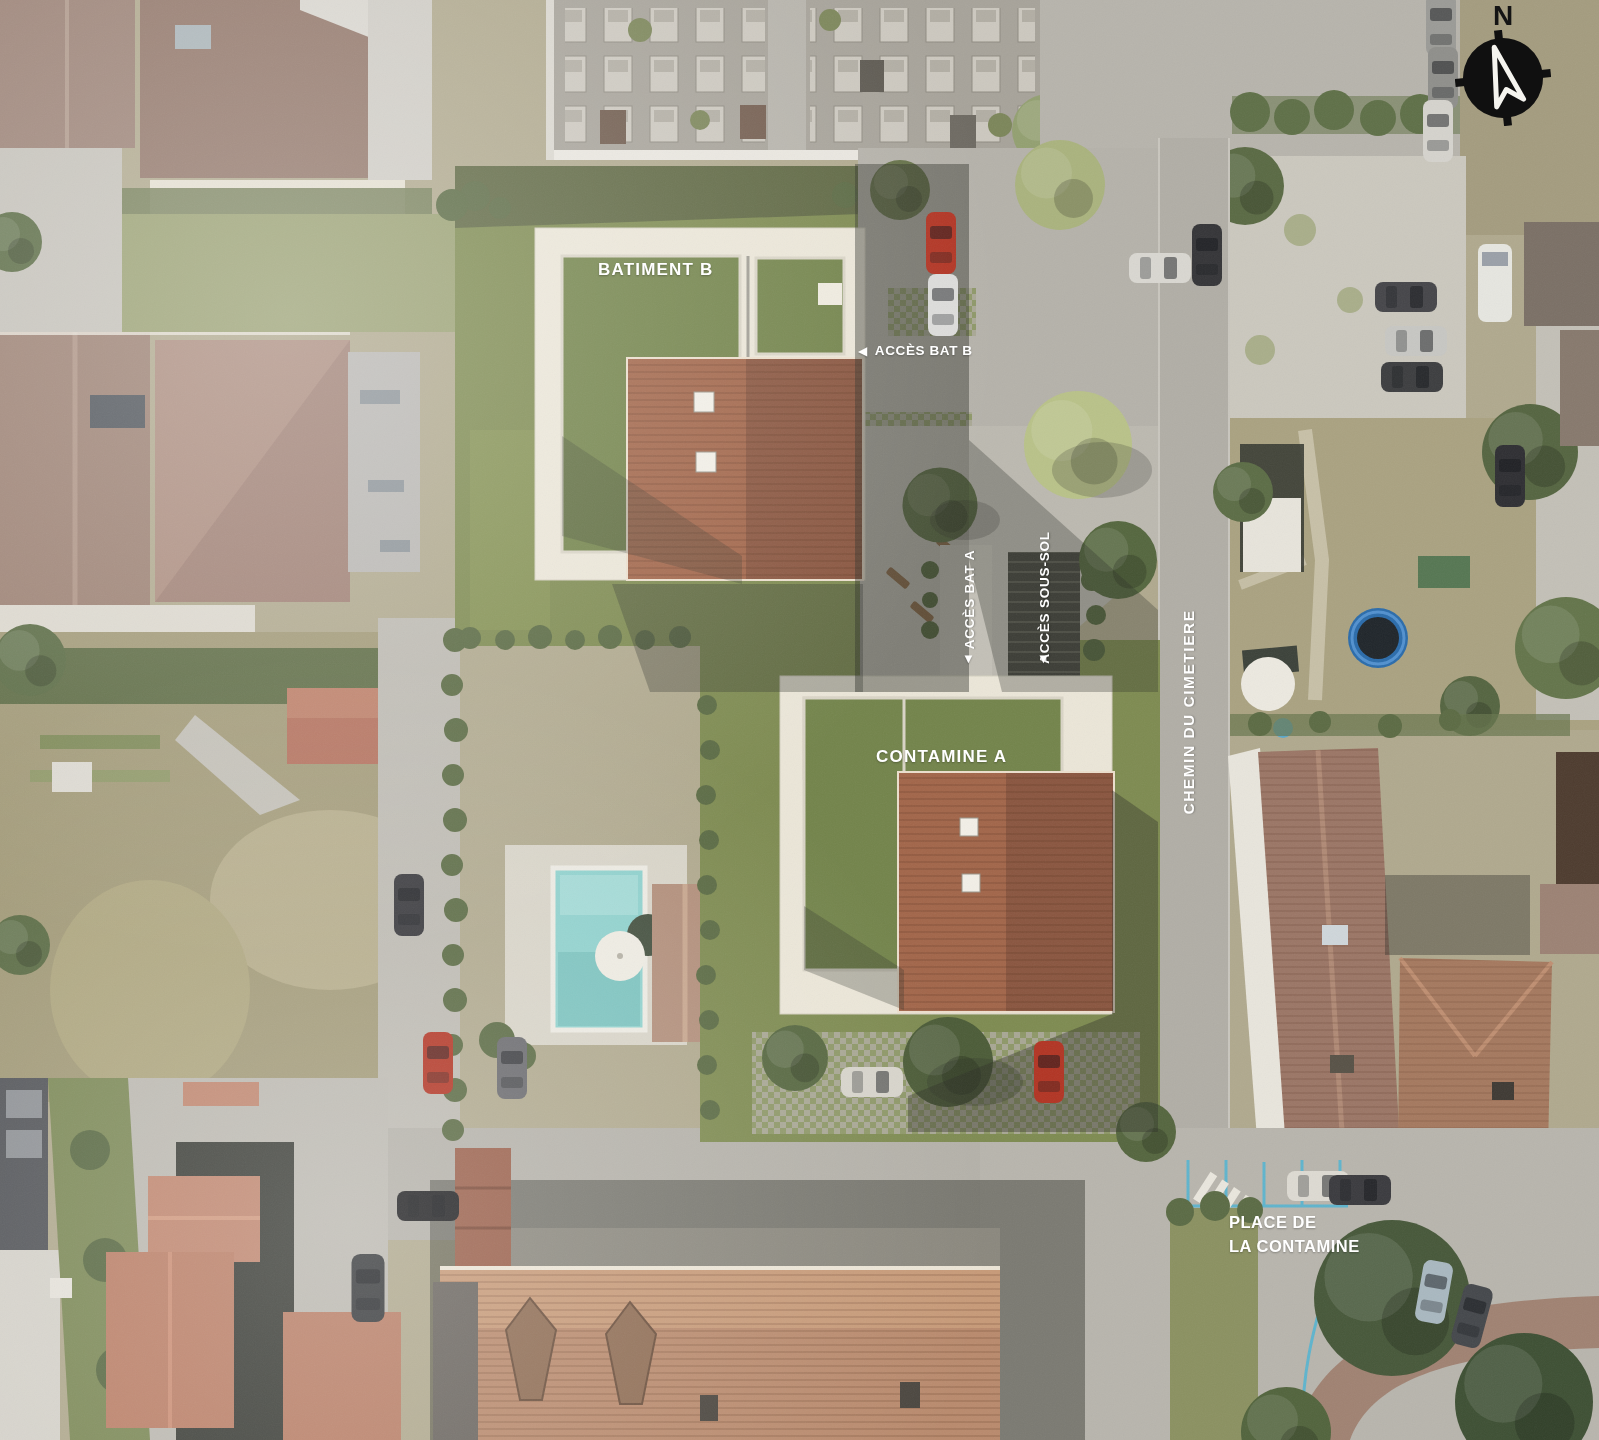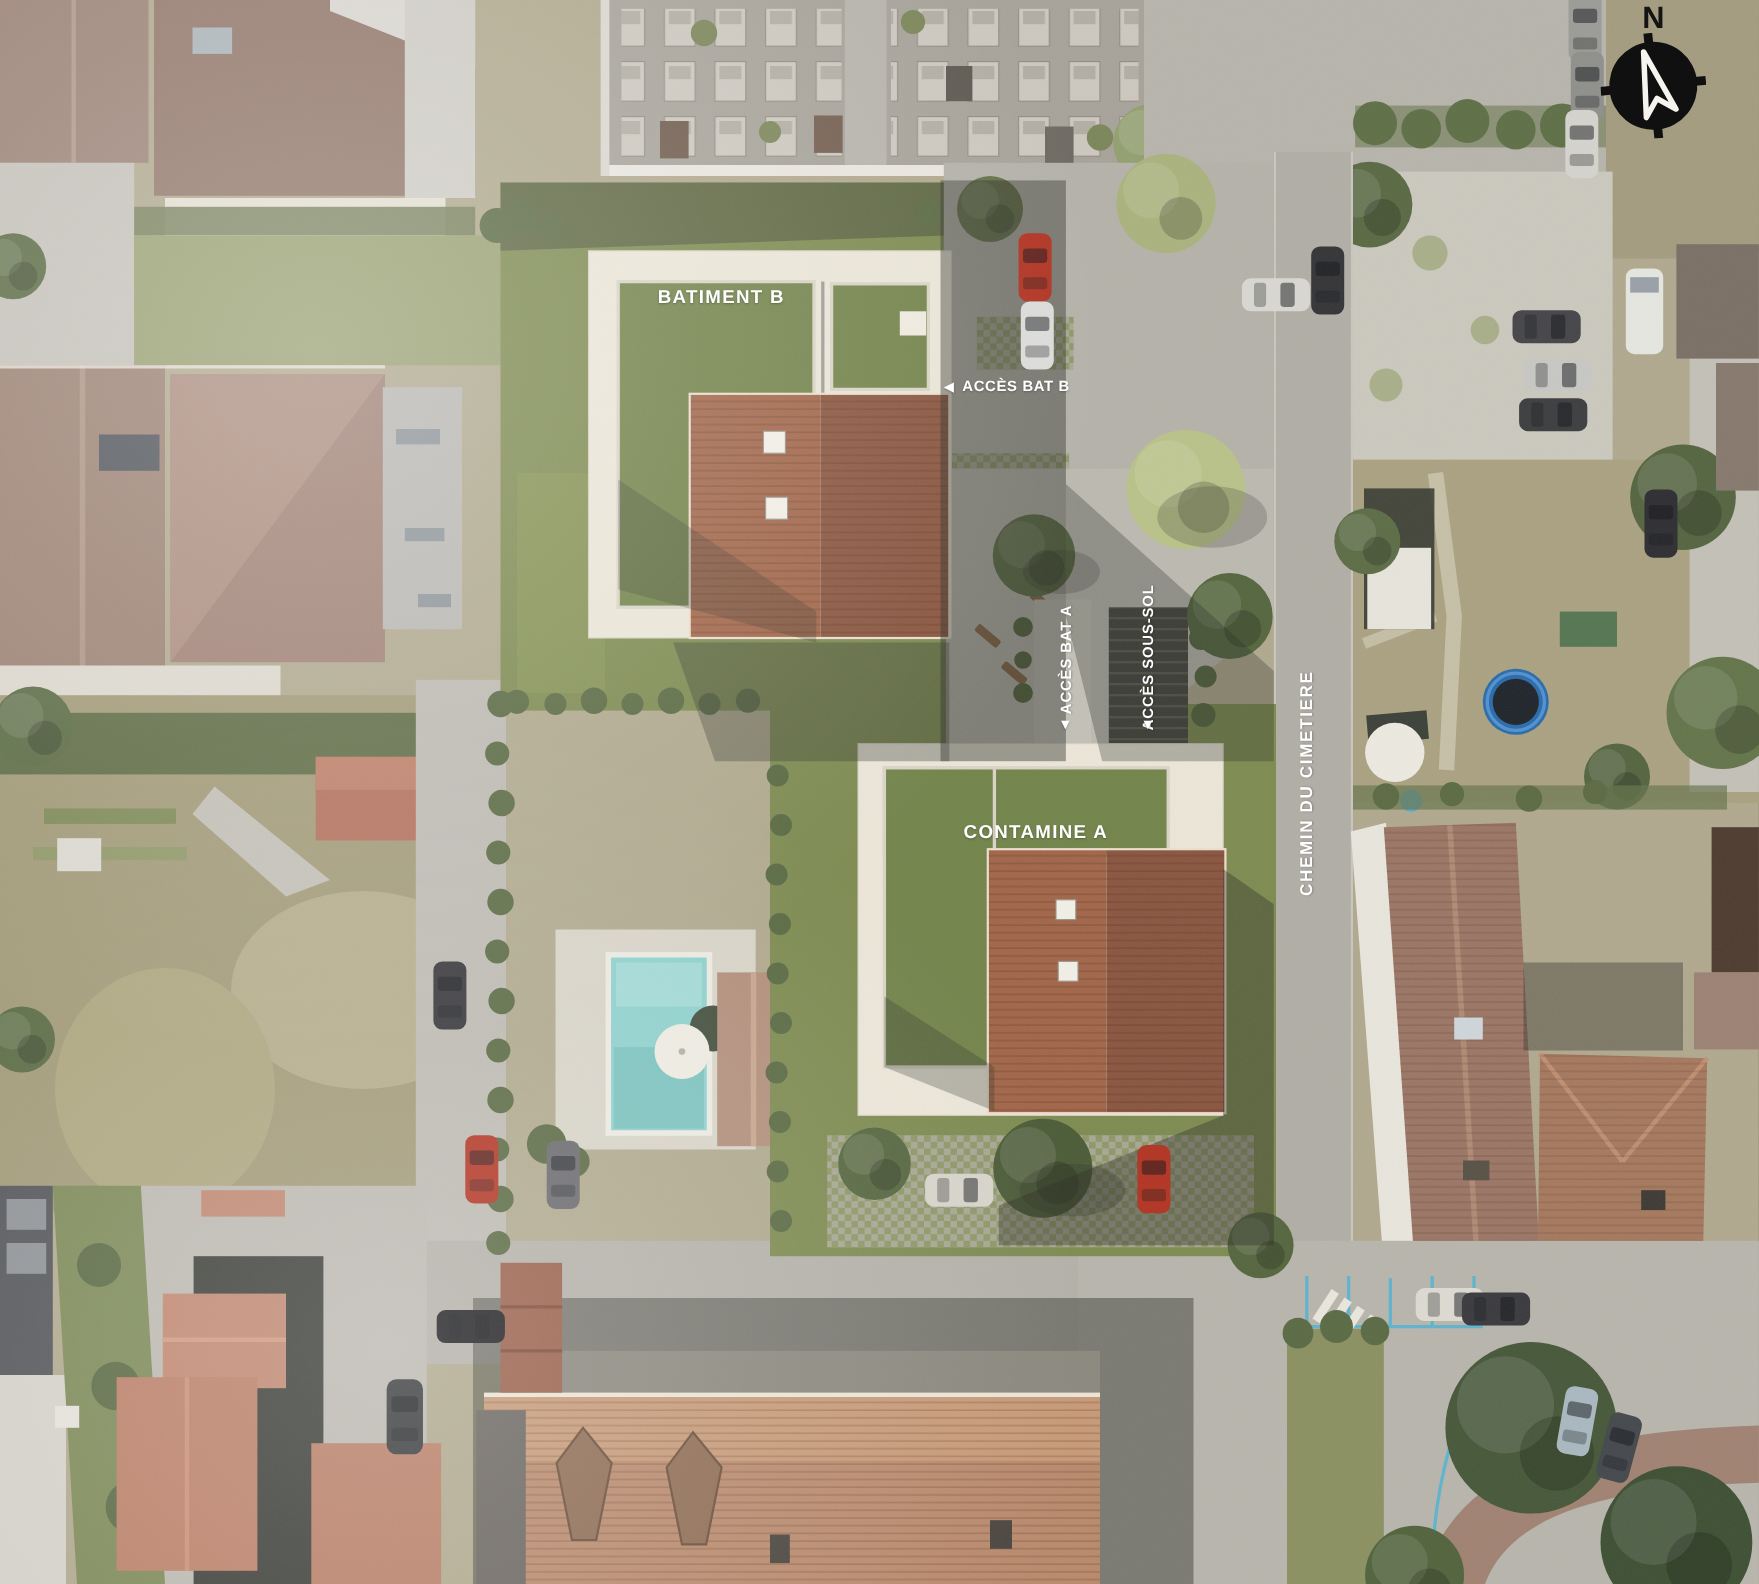--- a/index.html
+++ b/index.html
@@ -445,20 +445,24 @@
 </div>
 
 <div class="lbl lbl-v" id="lbl-accA">ACCÈS BAT A</div>
 <div class="arrow-abs" id="arr-accA">▼</div>
 
 <div class="lbl lbl-v" id="lbl-accSS">ACCÈS SOUS-SOL</div>
 <div class="arrow-abs" id="arr-accSS">▼</div>
 
 <div class="lbl lbl-v" id="lbl-chemin">CHEMIN DU CIMETIERE</div>
 
+<div class="lbl" id="lbl-place">
+  <span>PLACE DE</span><br>
+  <span>LA CONTAMINE</span>
+</div>
 
 <div class="compass">
   <div class="n">N</div>
   <svg width="96" height="96" viewBox="0 0 96 96">
     <g transform="rotate(-6 48 48)">
       <rect x="44" y="0" width="8" height="12" fill="#101010"></rect>
       <rect x="44" y="84" width="8" height="12" fill="#101010"></rect>
       <rect x="0" y="44" width="12" height="8" fill="#101010"></rect>
       <rect x="84" y="44" width="12" height="8" fill="#101010"></rect>
       <circle cx="48" cy="48" r="40" fill="#101010"></circle>

